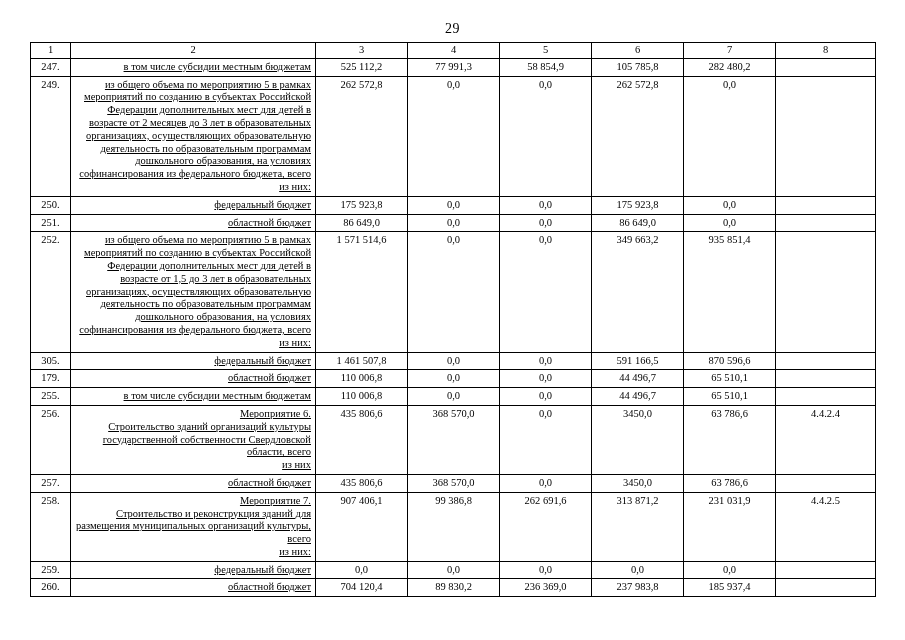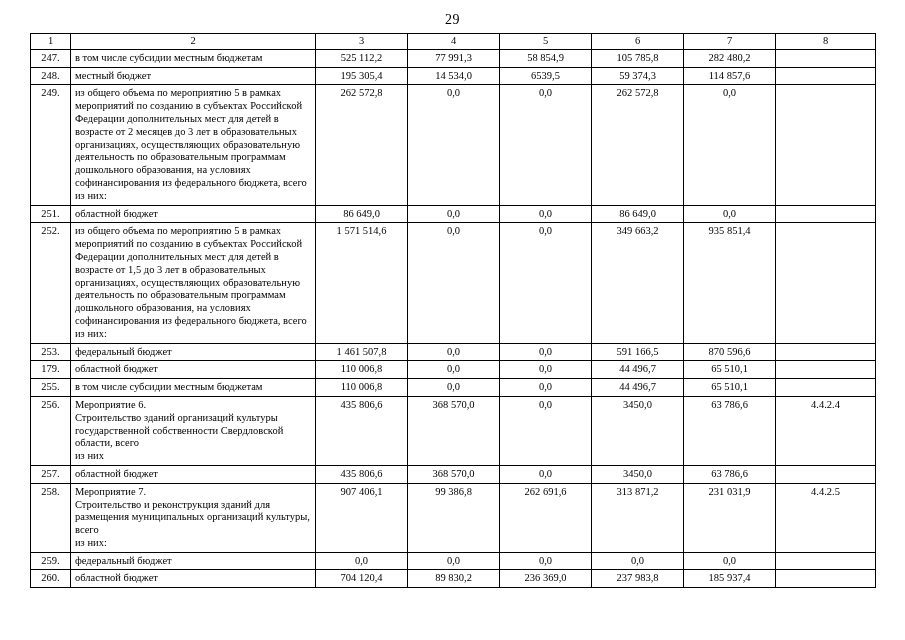--- a/index.html
+++ b/index.html
@@ -17,21 +17,21 @@
   .page {
     position: relative;
     width: 905px;
     height: 640px;
     box-sizing: border-box;
     padding: 0 30px;
   }
   .page-number {
     text-align: center;
     font-size: 14px;
-    padding-top: 12px;
+    padding-top: 21px;
     padding-bottom: 5px;
     letter-spacing: 0.5px;
   }
   table.doc-table {
     border-collapse: collapse;
     width: 845px;
     table-layout: fixed;
     font-size: 10.5px;
   }
   table.doc-table td {
@@ -46,21 +46,21 @@
   .col-4        { width: 92px;  text-align: center; }
   .col-5        { width: 92px;  text-align: center; }
   .col-6        { width: 92px;  text-align: center; }
   .col-7        { width: 92px;  text-align: center; }
   .col-8        { width: 100px; text-align: center; }
   tr.header-row td {
     text-align: center;
     padding: 1px 4px;
   }
   td.c { text-align: center; }
-  td.l { text-align: left; }
+  td.l { text-align: right; text-decoration: underline; }
   .multiline { white-space: pre-line; }
 </style>
 </head>
 <body>
 
 <div class="page">
 
   <div class="page-number">29</div>
 
   <table class="doc-table">
@@ -89,41 +89,41 @@
           <td class="c">247.</td>
           <td class="l multiline">в том числе субсидии местным бюджетам</td>
           <td class="c">525 112,2</td>
           <td class="c">77 991,3</td>
           <td class="c">58 854,9</td>
           <td class="c">105 785,8</td>
           <td class="c">282 480,2</td>
           <td class="c"></td>
         </tr>
         <tr>
-          <td class="c">248.</td>
-          <td class="l multiline">местный бюджет</td>
-          <td class="c">195 305,4</td>
-          <td class="c">14 534,0</td>
-          <td class="c">6539,5</td>
-          <td class="c">59 374,3</td>
-          <td class="c">114 857,6</td>
-          <td class="c"></td>
-        </tr>
-        <tr>
           <td class="c">249.</td>
           <td class="l multiline">из общего объема по мероприятию 5 в рамках мероприятий по созданию в субъектах Российской Федерации дополнительных мест для детей в возрасте от 2 месяцев до 3 лет в образовательных организациях, осуществляющих образовательную деятельность по образовательным программам дошкольного образования, на условиях софинансирования из федерального бюджета, всего
 из них:</td>
           <td class="c">262 572,8</td>
           <td class="c">0,0</td>
           <td class="c">0,0</td>
           <td class="c">262 572,8</td>
           <td class="c">0,0</td>
           <td class="c"></td>
         </tr>
         <tr>
+          <td class="c">250.</td>
+          <td class="l multiline">федеральный бюджет</td>
+          <td class="c">175 923,8</td>
+          <td class="c">0,0</td>
+          <td class="c">0,0</td>
+          <td class="c">175 923,8</td>
+          <td class="c">0,0</td>
+          <td class="c"></td>
+        </tr>
+        <tr>
           <td class="c">251.</td>
           <td class="l multiline">областной бюджет</td>
           <td class="c">86 649,0</td>
           <td class="c">0,0</td>
           <td class="c">0,0</td>
           <td class="c">86 649,0</td>
           <td class="c">0,0</td>
           <td class="c"></td>
         </tr>
         <tr>
@@ -131,21 +131,21 @@
           <td class="l multiline">из общего объема по мероприятию 5 в рамках мероприятий по созданию в субъектах Российской Федерации дополнительных мест для детей в возрасте от 1,5 до 3 лет в образовательных организациях, осуществляющих образовательную деятельность по образовательным программам дошкольного образования, на условиях софинансирования из федерального бюджета, всего
 из них:</td>
           <td class="c">1 571 514,6</td>
           <td class="c">0,0</td>
           <td class="c">0,0</td>
           <td class="c">349 663,2</td>
           <td class="c">935 851,4</td>
           <td class="c"></td>
         </tr>
         <tr>
-          <td class="c">253.</td>
+          <td class="c">305.</td>
           <td class="l multiline">федеральный бюджет</td>
           <td class="c">1 461 507,8</td>
           <td class="c">0,0</td>
           <td class="c">0,0</td>
           <td class="c">591 166,5</td>
           <td class="c">870 596,6</td>
           <td class="c"></td>
         </tr>
         <tr>
           <td class="c">179.</td>

